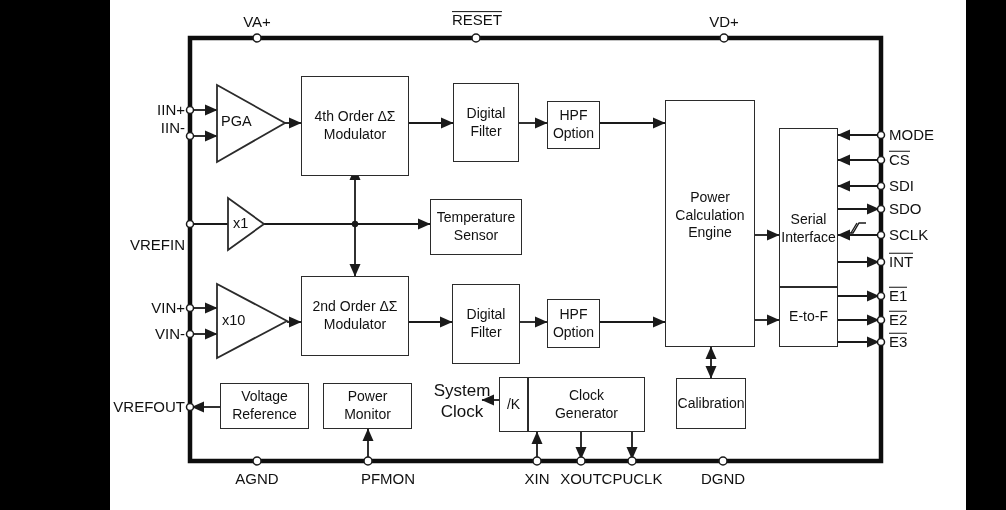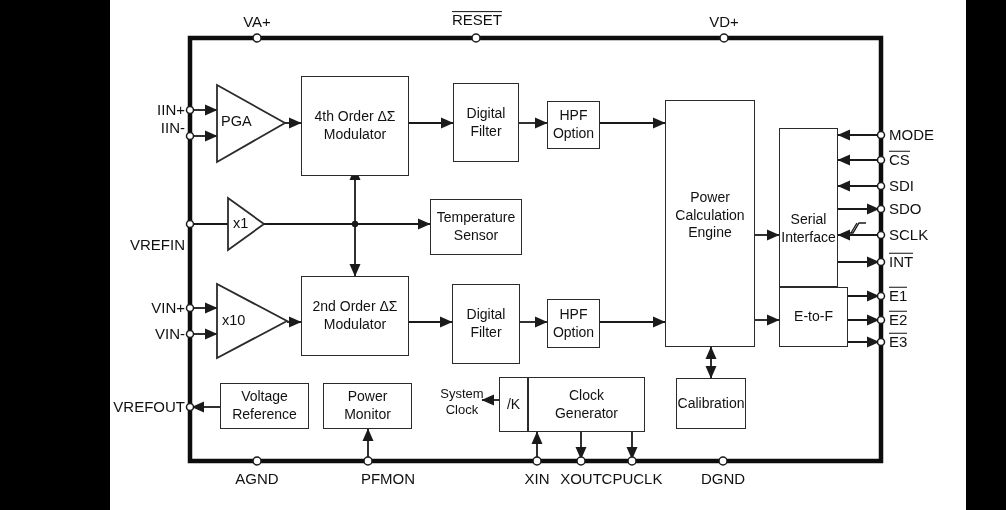--- a/index.html
+++ b/index.html
@@ -16,21 +16,21 @@
     display:flex; flex-direction:column; align-items:center; justify-content:center;
     text-align:center; font-size:14px; line-height:1.28; box-sizing:border-box;
     z-index:3;
   }
   .amp-label { position:absolute; font-size:14.5px; z-index:4; white-space:nowrap; }
   .pin-label { position:absolute; font-size:15px; white-space:nowrap; z-index:4; }
   .pin-left   { transform:translateY(-52%); text-align:right; }
   .pin-right  { transform:translateY(-52%); text-align:left; }
   .pin-top, .pin-bottom { transform:translate(-50%,-50%); text-align:center; }
   .overlined { display:inline-block; border-top:1.6px solid #111; line-height:1.12; }
-  .two-line-note { position:absolute; font-size:13px; line-height:1.22;
+  .two-line-note { position:absolute; font-size:17px; line-height:1.22;
     text-align:center; transform:translate(-50%,-50%); z-index:4; white-space:nowrap; }
 </style>
 </head>
 <body>
 
 <div id="canvas">
   <div id="bar-left" class="side-bar"></div>
   <div id="bar-right" class="side-bar"></div>
 
   <svg class="layer" width="1006" height="510" viewBox="0 0 1006 510">
@@ -149,21 +149,21 @@
   </div>
   <div class="block" style="left:665px;top:100px;width:90px;height:247px;padding-bottom:16px;">
     <span>Power</span>
     <span>Calculation</span>
     <span>Engine</span>
   </div>
   <div class="block" style="left:779px;top:128px;width:59px;height:159px;padding-top:42px;">
     <span>Serial</span>
     <span>Interface</span>
   </div>
-  <div class="block" style="left:779px;top:287px;width:69px;height:60px;">
+  <div class="block" style="left:779px;top:287px;width:59px;height:60px;">
     <span>E-to-F</span>
   </div>
   <div class="block" style="left:220px;top:383px;width:89px;height:46px;">
     <span>Voltage</span>
     <span>Reference</span>
   </div>
   <div class="block" style="left:323px;top:383px;width:89px;height:46px;">
     <span>Power</span>
     <span>Monitor</span>
   </div>

